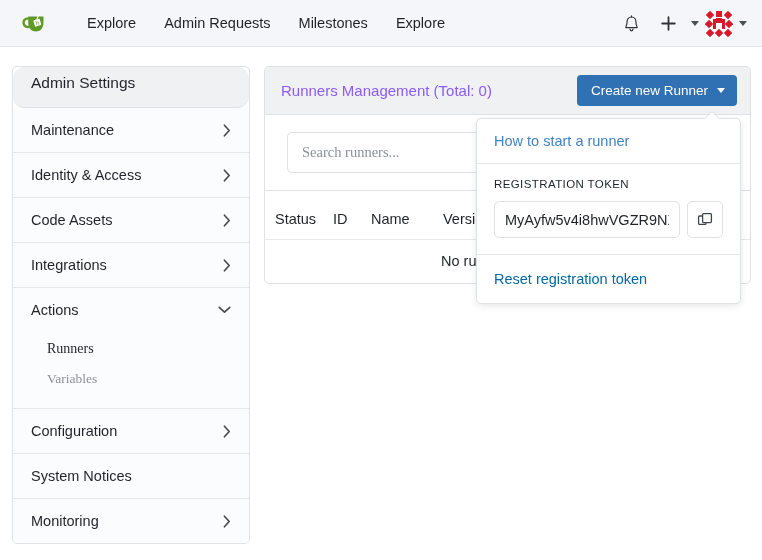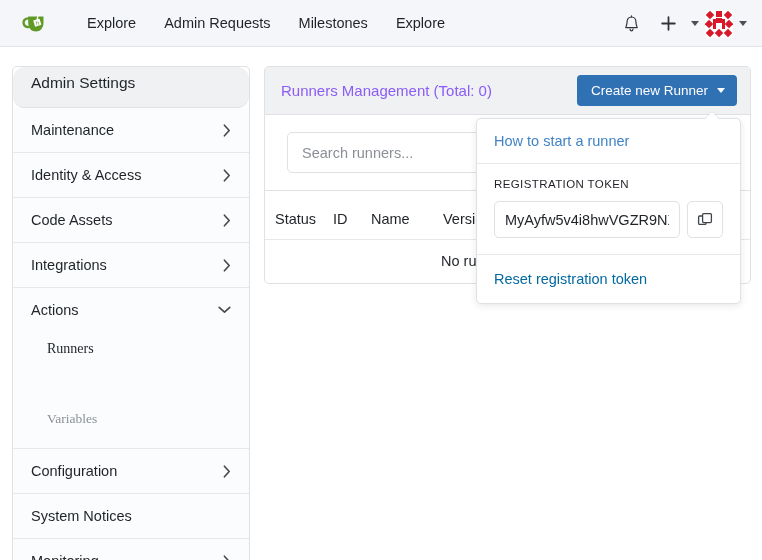--- a/index.html
+++ b/index.html
@@ -116,21 +116,21 @@
     border-bottom: 1px solid #e6e8ea;
     padding: 2px 0 14px 0;
   }
   .sub-item {
     padding: 7px 18px 7px 34px;
     font-size: 14px;
     cursor: pointer;
     font-family: Liberation Serif, serif;
   }
   .sub-item.active { color: #1f2328; }
-  .sub-item.dim { color: #8b9096; font-size: 13.5px; margin-top: 40px; }
+  .sub-item.dim { color: #8b9096; font-size: 13.5px; }
 
   
   .panel {
     position: absolute;
     left: 264px; top: 66px;
     width: 487px;
     background: #ffffff;
     border: 1px solid #dfe1e4;
     border-radius: 5px;
     overflow: visible;
@@ -172,21 +172,21 @@
   .search-row {
     padding: 17px 16px 17px 22px;
   }
   .search-input {
     width: 265px;
     height: 41px;
     border: 1px solid #dfe1e4;
     border-radius: 5px;
     padding: 0 14px;
     font-size: 14.5px;
-    font-family: Liberation Sans, sans-serif;
+    font-family: Liberation Serif, serif;
     color: #1f2328;
     background: #ffffff;
     outline: none;
   }
   .search-input::placeholder { color: #8b9096; }
 
   table.runner-table {
     width: 100%;
     border-collapse: collapse;
     border-top: 1px solid #dfe1e4;

